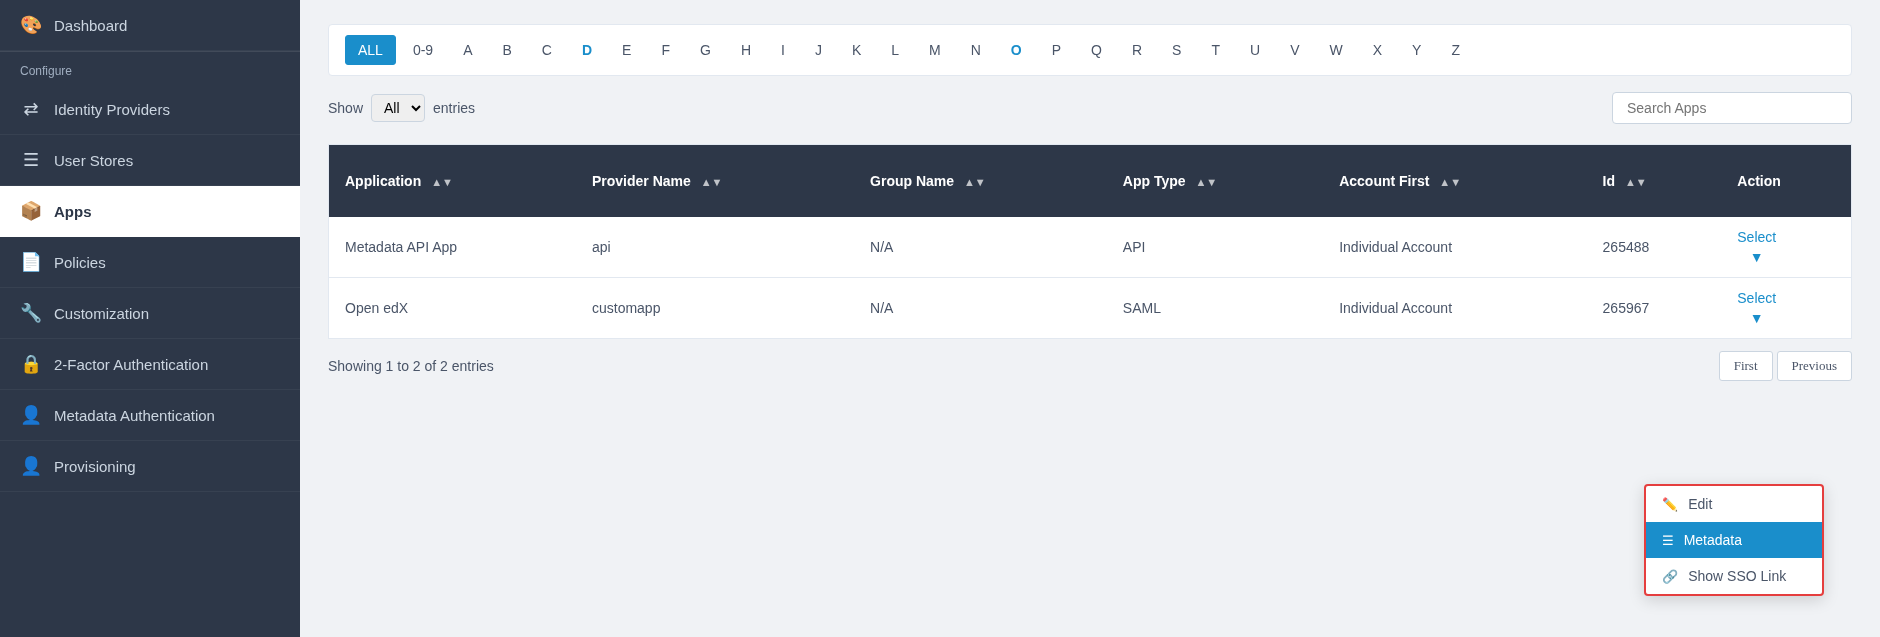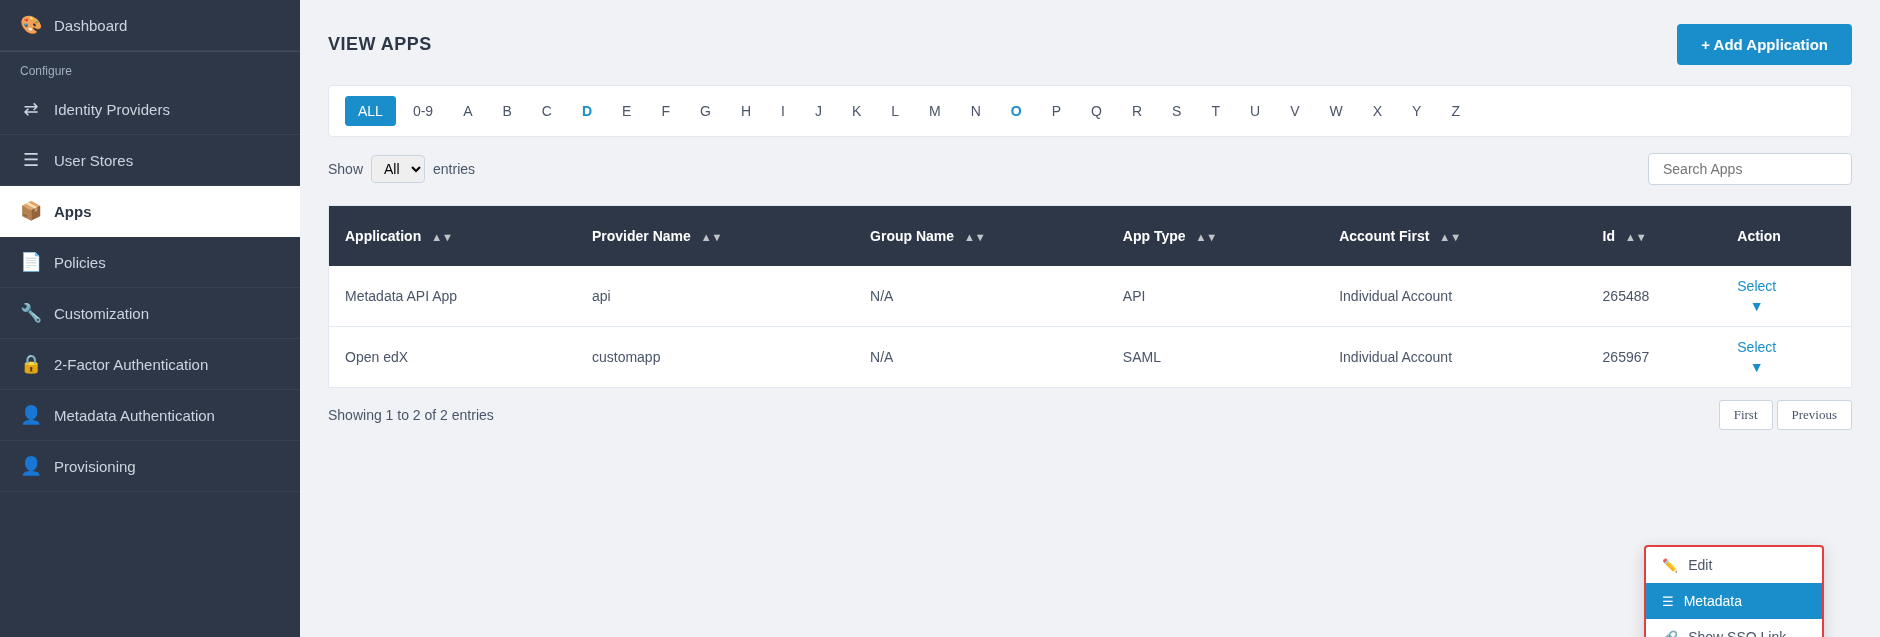--- a/index.html
+++ b/index.html
@@ -133,37 +133,37 @@
       border: 1px solid #cbd5e0;
       border-radius: 4px;
       padding: 4px 8px;
       font-size: 14px;
     }
     .search-input {
       border: 1px solid #cbd5e0;
       border-radius: 4px;
       padding: 7px 14px;
       font-size: 14px;
-      width: 204px;
+      width: 240px;
       color: #a0aec0;
     }
 
     
     .app-table {
       width: 100%;
       border-collapse: collapse;
       background: #fff;
       border: 1px solid #e2e8f0;
     }
     .app-table thead tr {
       background: #2d3748;
       color: #fff;
     }
     .app-table th {
-      padding: 22px 16px;
+      padding: 28px 16px;
       text-align: left;
       font-size: 14px;
       font-weight: 600;
       white-space: nowrap;
     }
     .app-table th .sort-icon {
       display: inline-block;
       margin-left: 6px;
       font-size: 11px;
       opacity: 0.7;
@@ -290,24 +290,20 @@
 
   <div class="sidebar-item">
     <span class="icon">👤</span>
     <span>Provisioning</span>
   </div>
 
 </nav>
 
 <main class="main-content">
 
-  <div class="page-header">
-    <h1 class="page-title">VIEW APPS</h1>
-    <button class="add-app-btn">+ Add Application</button>
-  </div>
 
   <div class="filter-bar">
     <button class="filter-btn active">ALL</button>
     <button class="filter-btn">0-9</button>
     <button class="filter-btn">A</button>
     <button class="filter-btn">B</button>
     <button class="filter-btn">C</button>
     <button class="filter-btn letter-active">D</button>
     <button class="filter-btn">E</button>
     <button class="filter-btn">F</button>

